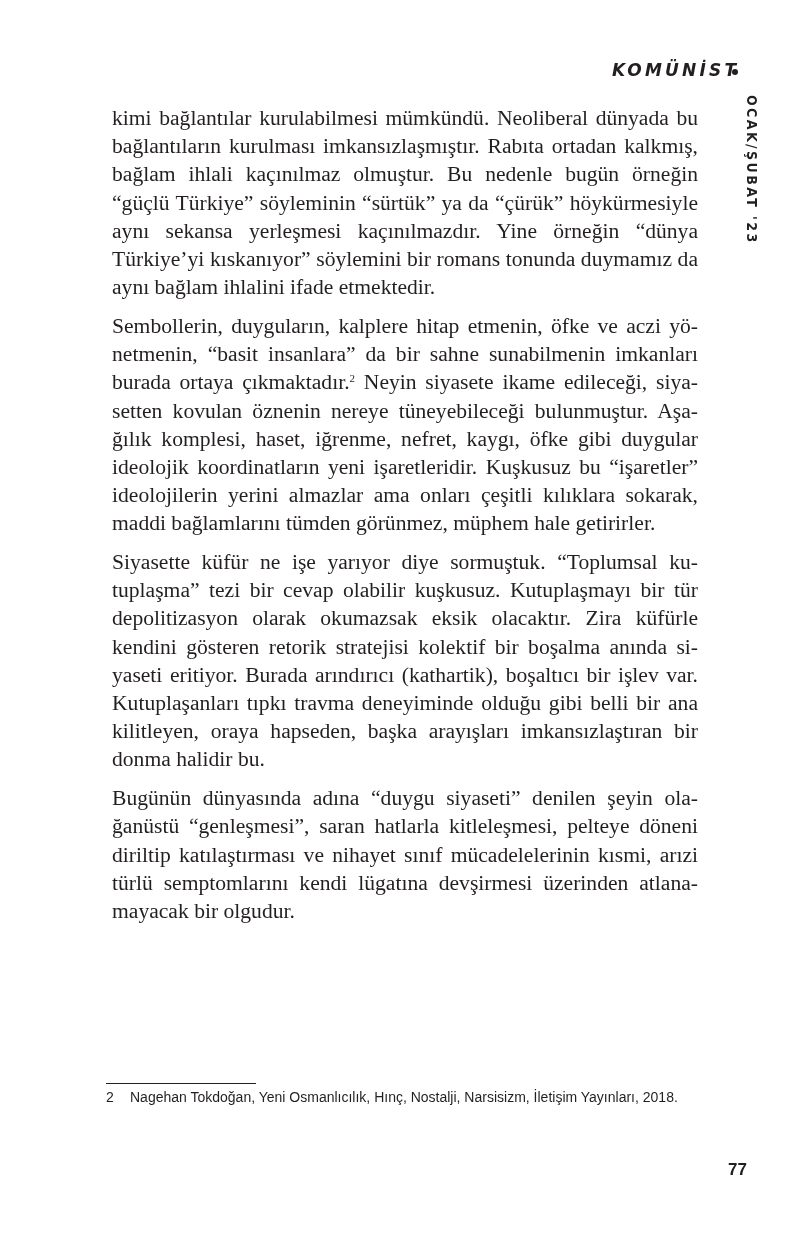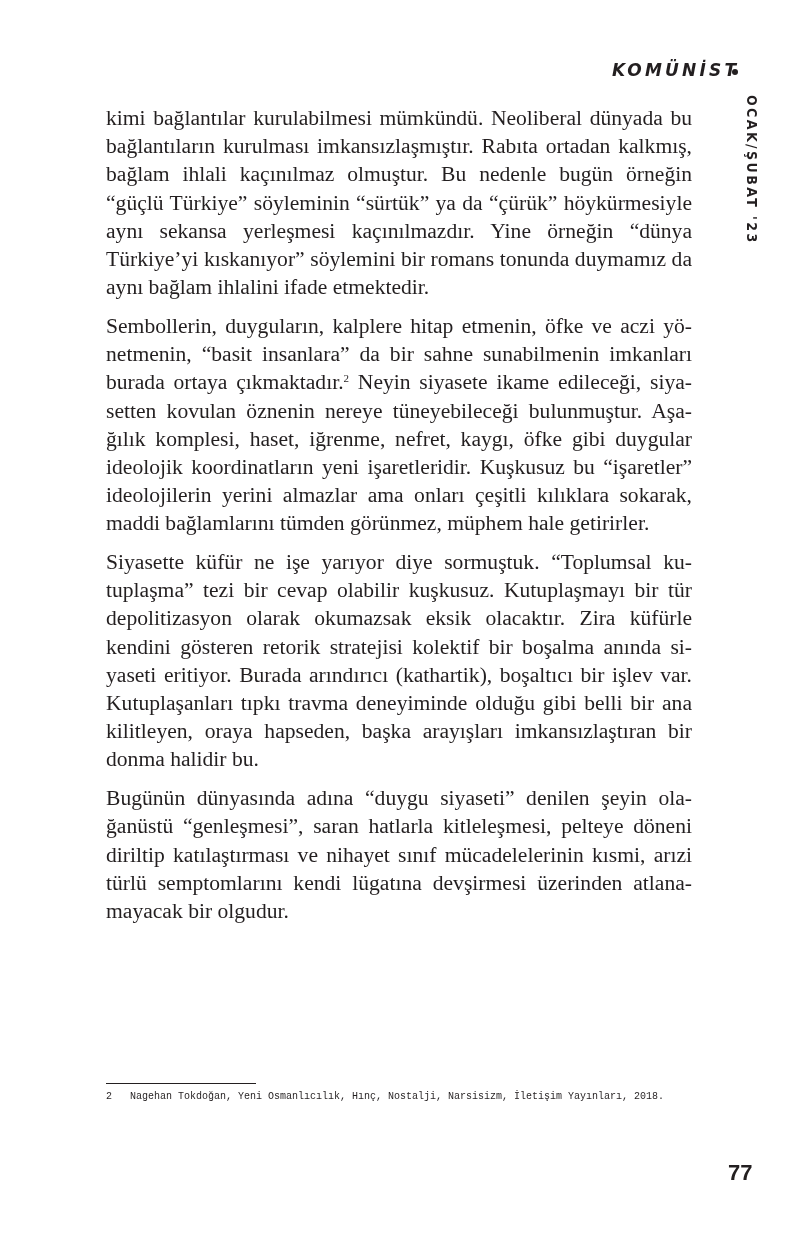--- a/index.html
+++ b/index.html
@@ -43,21 +43,21 @@
       font-family: "DejaVu Sans Condensed", "DejaVu Sans", sans-serif;
       font-weight: bold;
       font-size: 14px;
       letter-spacing: 2.4px;
       color: #231f20;
       white-space: nowrap;
     }
     .body-text {
       position: absolute;
       top: 104px;
-      left: 106px;
+      left: 112px;
       width: 586px;
       font-family: "Liberation Serif", "DejaVu Serif", serif;
       font-size: 21.6px;
       line-height: 28.2px;
       text-align: justify;
       hyphens: manual;
       color: #231f20;
     }
     .body-text p {
       margin: 0 0 10.5px 0;
@@ -73,37 +73,37 @@
       left: 106px;
       width: 150px;
       height: 0;
       border-top: 1px solid #231f20;
     }
     .footnote {
       position: absolute;
       top: 1088px;
       left: 106px;
       width: 586px;
-      font-family: Liberation Mono, monospace;
-      font-size: 10px;
+      font-family: Liberation Sans, sans-serif;
+      font-size: 14px;
       line-height: 18px;
       text-align: justify;
       color: #231f20;
     }
     .footnote .fn-num {
       display: inline-block;
       width: 24px;
     }
     .page-number {
       position: absolute;
       top: 1160px;
       left: 728px;
       font-family: "Liberation Sans", sans-serif;
       font-weight: bold;
-      font-size: 22px;
+      font-size: 17px;
       color: #231f20;
     }
   </style>
 </head>
 <body>
 
 <div class="running-head">KOMÜNİST</div>
 <div class="head-dot"></div>
 <div class="vertical-issue">OCAK/ŞUBAT '23</div>
 

